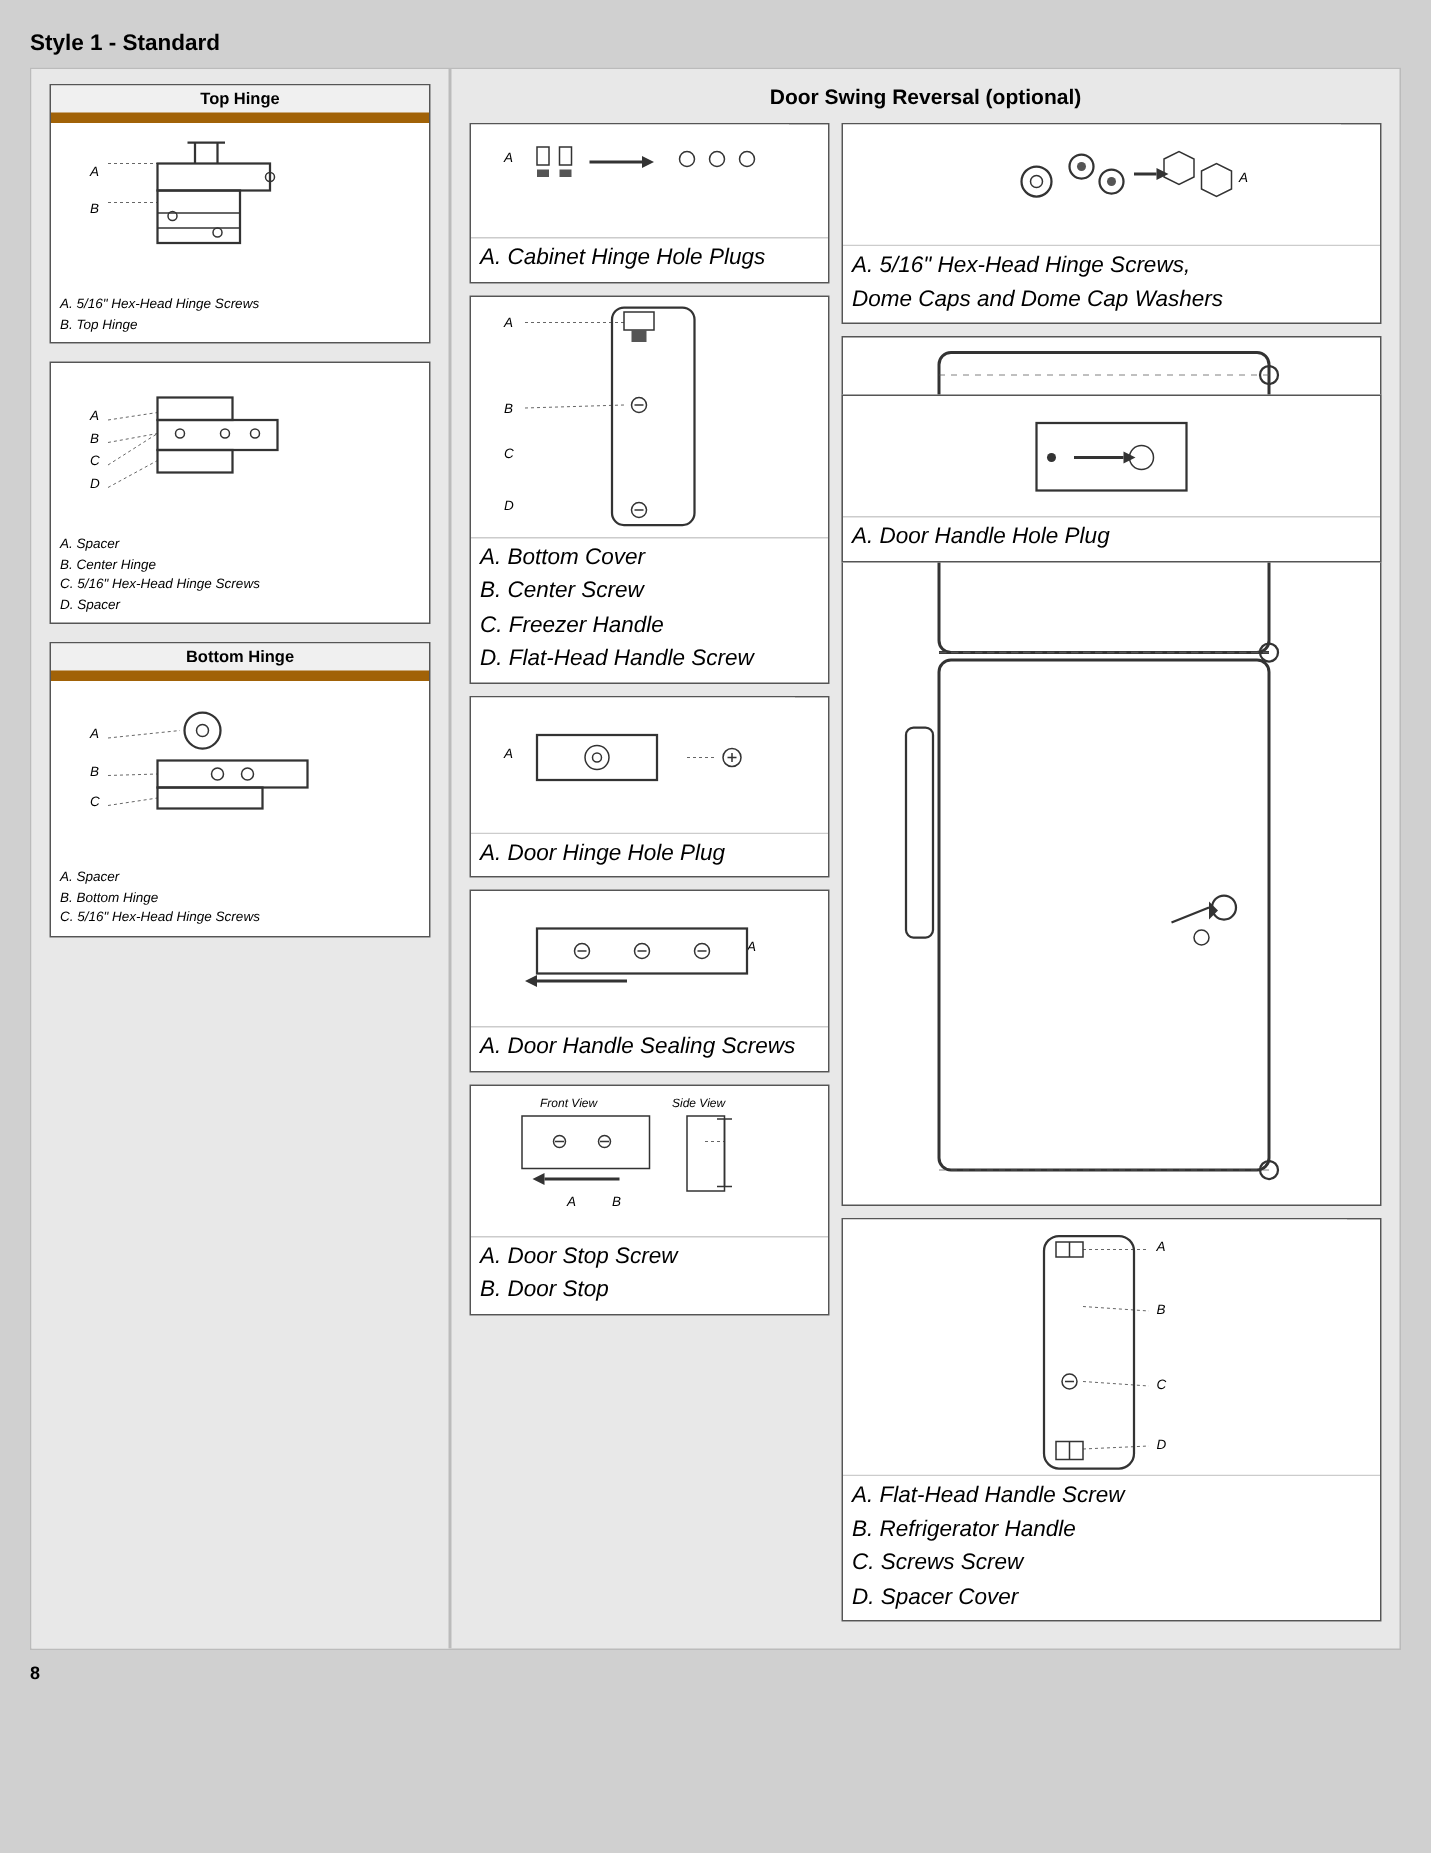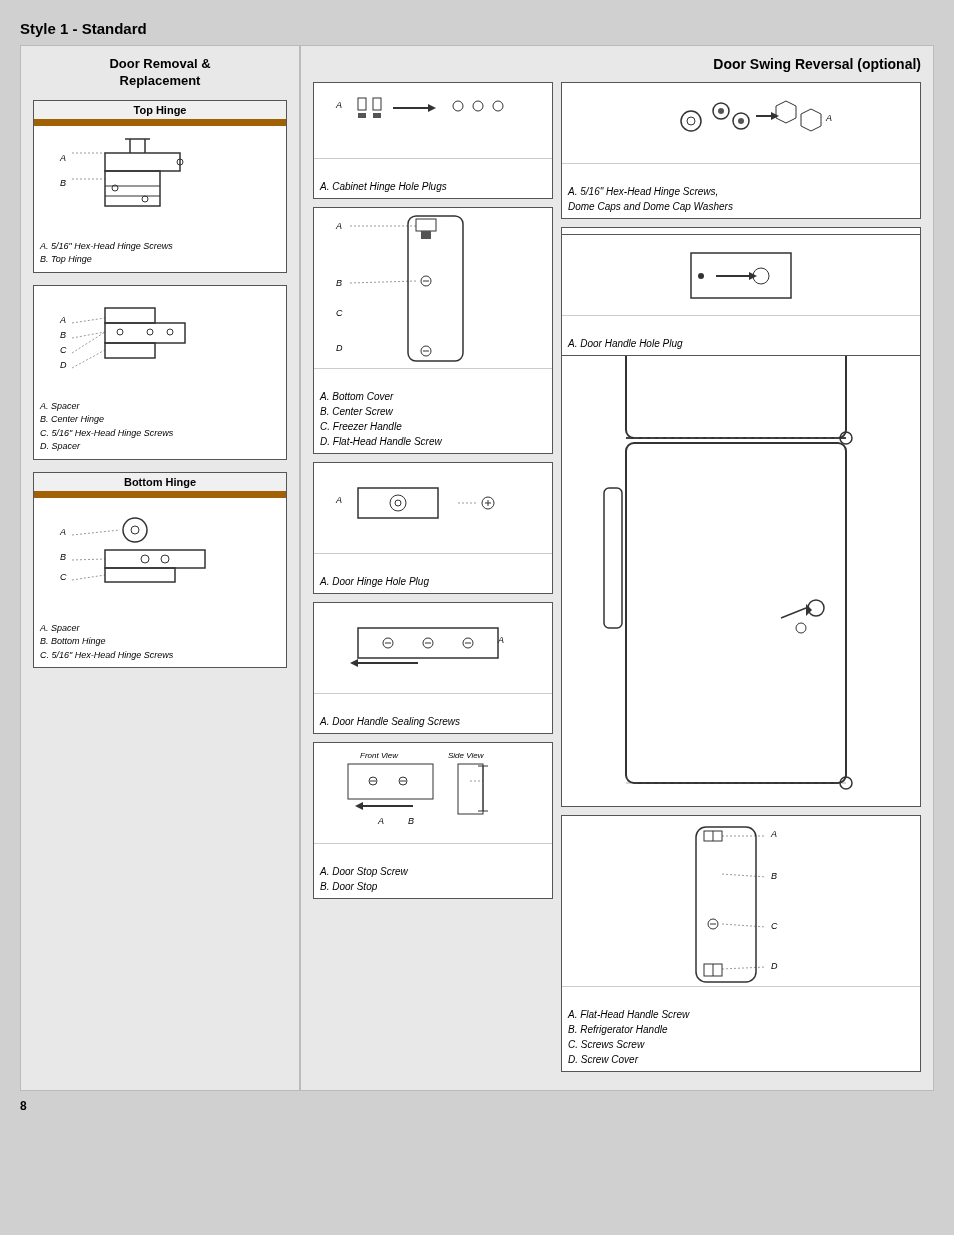--- a/index.html
+++ b/index.html
@@ -63,21 +63,21 @@
       padding: 4px 6px 5px;
       font-style: italic;
       line-height: 1.5;
     }
     
     .right-panel {
       flex: 1;
       padding: 10px 12px;
     }
     .right-panel-title {
-      text-align: right;
+      text-align: center;
       font-size: 14px;
       font-weight: bold;
       margin-bottom: 10px;
     }
     .right-content {
       display: flex;
       gap: 8px;
     }
     .steps-column {
       width: 240px;
@@ -110,22 +110,22 @@
       position: relative;
       overflow: hidden;
     }
     .step-diagram-tall {
       height: 160px;
     }
     .step-diagram-medium {
       height: 100px;
     }
     .step-notes {
-      font-size: 10px;
-      padding: 20px 6px 4px;
+      font-size: 15px;
+      padding: 2px 6px 4px;
       font-style: italic;
       line-height: 1.5;
       border-top: 1px solid #ccc;
     }
     
     .fridge-column {
       flex: 1;
       position: relative;
     }
     .fridge-main {
@@ -144,24 +144,20 @@
     }
   </style>
 </head>
 <body>
 
 <div class="page-label">Style 1 - Standard</div>
 
 <div class="main-container">
 
   <div class="left-panel">
-    <div class="left-panel-title">
-      <span>Door Removal &amp;</span><br>
-      <span>Replacement</span>
-    </div>
 
     <div class="hinge-box">
       <div class="hinge-box-title">Top Hinge</div>
       <div class="hinge-diagram">
         <svg width="220" height="100" viewBox="0 0 220 100">
 
           <text x="10" y="30" font-size="9" font-style="italic">A</text>
           <text x="10" y="55" font-size="9" font-style="italic">B</text>
 
           <line x1="80" y1="8" x2="80" y2="22" stroke="#333" stroke-width="1.5"></line>
@@ -439,21 +435,21 @@
             <line x1="40" y1="210" x2="260" y2="210" stroke="#555" stroke-width="1" stroke-dasharray="5,3"></line>
 
             <circle cx="230" cy="380" r="8" fill="none" stroke="#333" stroke-width="1.5"></circle>
             <circle cx="215" cy="400" r="5" fill="none" stroke="#333" stroke-width="1"></circle>
 
             <line x1="195" y1="390" x2="220" y2="380" stroke="#333" stroke-width="1.5"></line>
             <polygon points="220,376 226,382 220,388" fill="#333"></polygon>
           </svg>
         </div>
 
-        <div class="step-box" style="position:absolute; top:152px; left:0; right:0; margin-bottom:0">
+        <div class="step-box" style="position:absolute; top:181px; left:0; right:0; margin-bottom:0">
           <div class="step-num">7</div>
           <div class="step-diagram" style="height:80px">
             <svg width="200" height="75" viewBox="0 0 200 75">
 
               <rect x="50" y="15" width="100" height="45" fill="none" stroke="#333" stroke-width="1.5"></rect>
               <circle cx="120" cy="38" r="8" fill="none" stroke="#333" stroke-width="1"></circle>
 
               <line x1="75" y1="38" x2="108" y2="38" stroke="#333" stroke-width="2"></line>
               <polygon points="108,34 116,38 108,42" fill="#333"></polygon>
 
@@ -488,21 +484,21 @@
               <line x1="81" y1="17" x2="125" y2="17" stroke="#333" stroke-width="0.5" stroke-dasharray="2,2"></line>
               <line x1="81" y1="55" x2="125" y2="58" stroke="#333" stroke-width="0.5" stroke-dasharray="2,2"></line>
               <line x1="81" y1="105" x2="125" y2="108" stroke="#333" stroke-width="0.5" stroke-dasharray="2,2"></line>
               <line x1="81" y1="150" x2="125" y2="148" stroke="#333" stroke-width="0.5" stroke-dasharray="2,2"></line>
             </svg>
           </div>
           <div class="step-notes">
             <div>A. Flat-Head Handle Screw</div>
             <div>B. Refrigerator Handle</div>
             <div>C. Screws Screw</div>
-            <div>D. Screw Cover</div>
+            <div>D. Spacer Cover</div>
           </div>
         </div>
 
       </div>
 
     </div>
   </div>
 
 </div>
 

